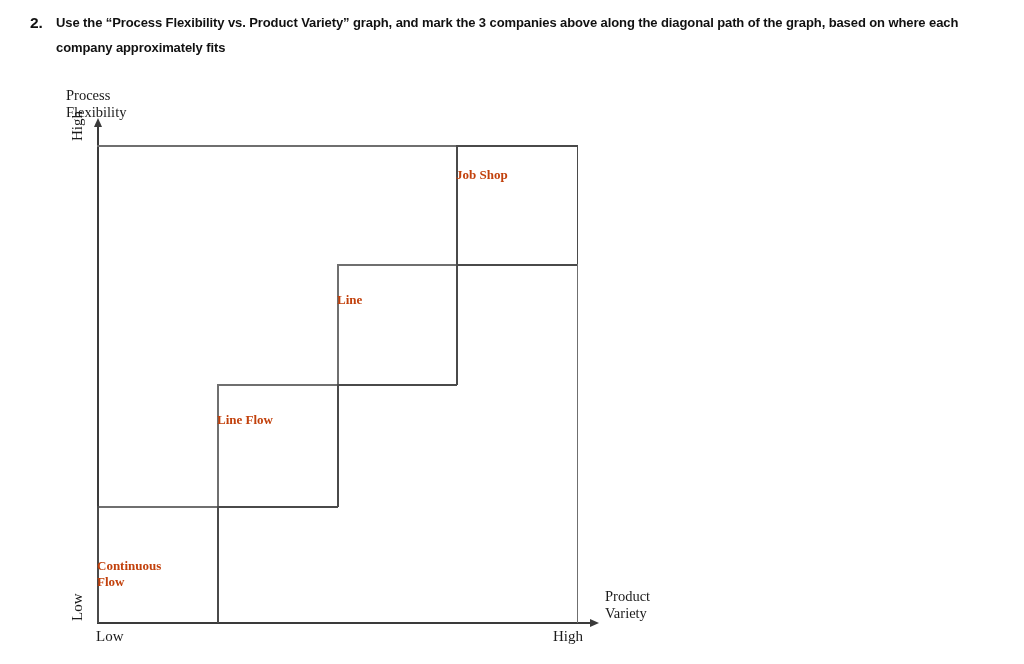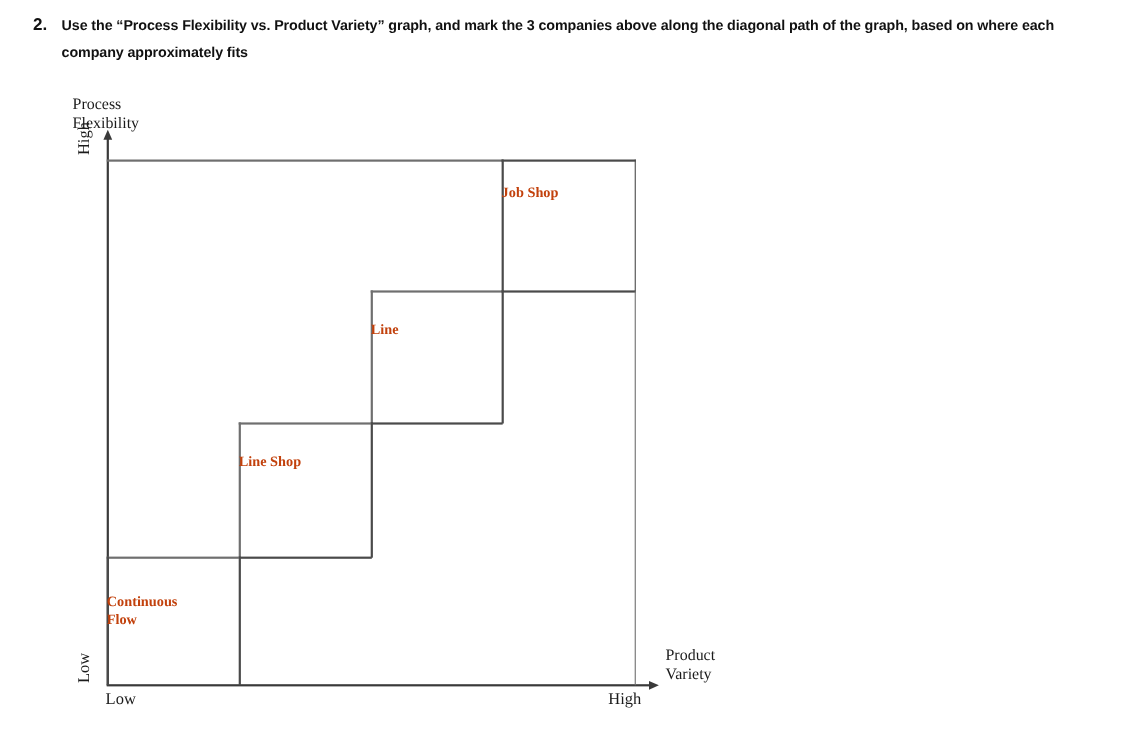--- a/index.html
+++ b/index.html
@@ -186,18 +186,18 @@
 
   <div class="seg v dark" style="left:97px;  top:428px; height:117px;"></div>
   <div class="seg v dark" style="left:217px; top:428px; height:117px;"></div>
 
   <div class="seg v" style="left:576.5px; top:186px; height:359px;"></div>
 
   <div class="cell-label" style="left:456px; top:89px; width:121px;">Job Shop</div>
 
   <div class="cell-label" style="left:337px; top:214px; width:120px;">Line</div>
 
-  <div class="cell-label" style="left:217px; top:334px; width:120px;">Line Shop</div>
-
-  <div class="cell-label" style="left:97px; top:461px; width:122px;">Continuous
+  <div class="cell-label" style="left:217px; top:334px; width:120px;">Line Flow</div>
+
+  <div class="cell-label" style="left:97px; top:480px; width:122px;">Continuous
 Flow</div>
 
 </div>
 
 </body></html>

